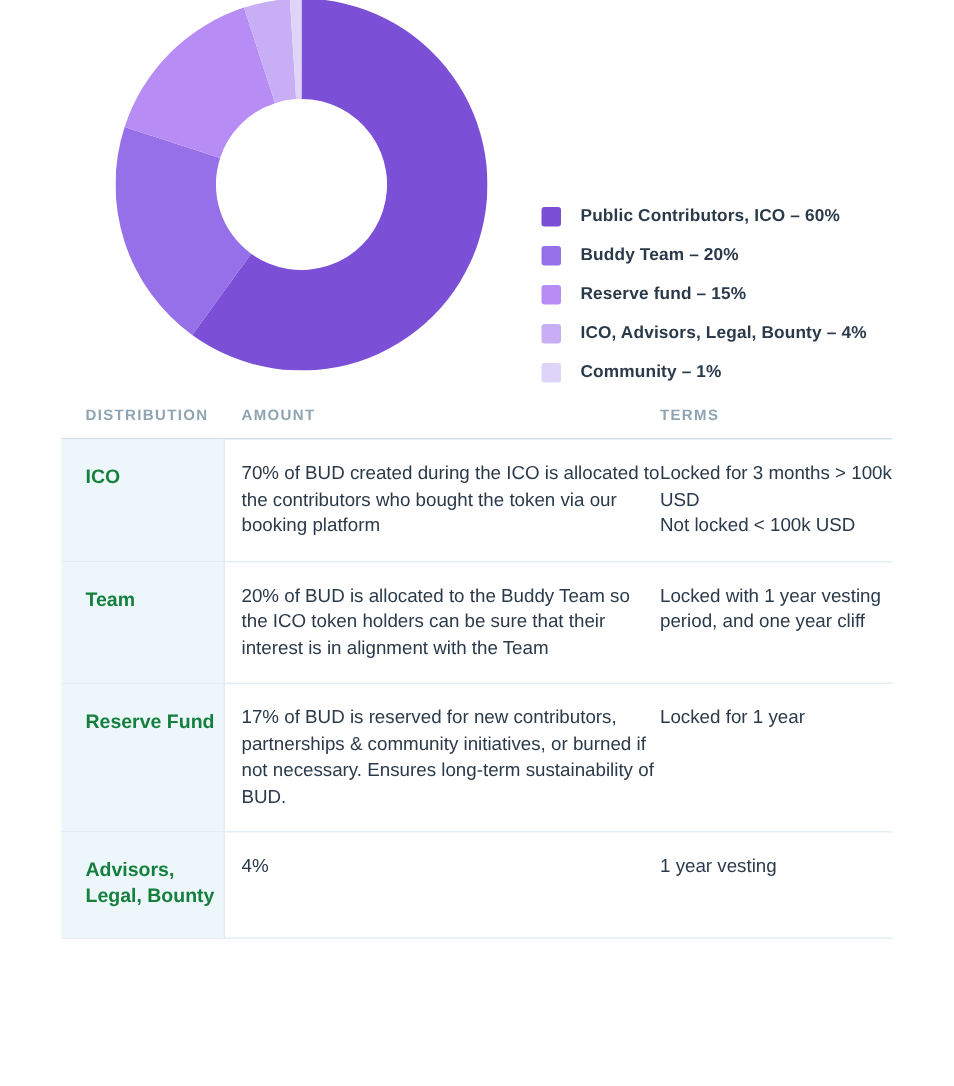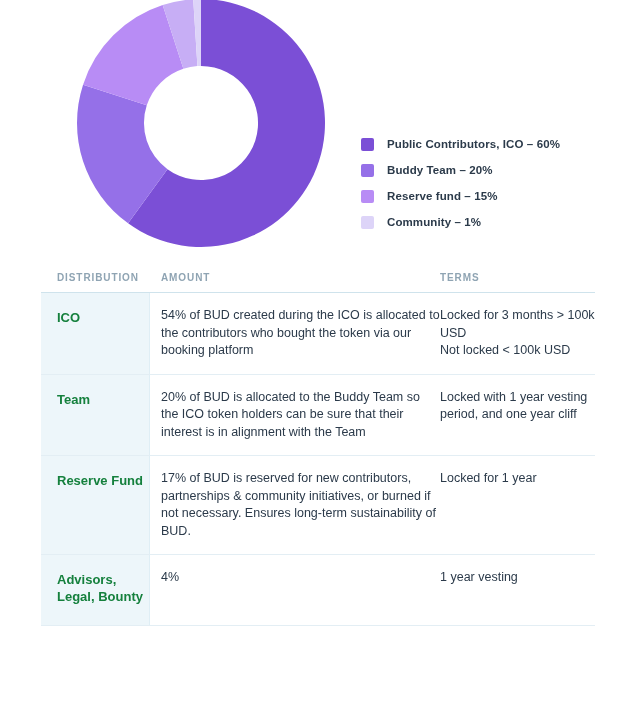--- a/index.html
+++ b/index.html
@@ -161,37 +161,41 @@
     </div>
     <div class="legend-row">
       <span class="legend-swatch" style="background: rgb(149, 112, 232);"></span>
       <span class="legend-label">Buddy Team – 20%</span>
     </div>
     <div class="legend-row">
       <span class="legend-swatch" style="background: rgb(184, 140, 245);"></span>
       <span class="legend-label">Reserve fund – 15%</span>
     </div>
     <div class="legend-row">
+      <span class="legend-swatch" style="background: rgb(199, 174, 245);"></span>
+      <span class="legend-label">ICO, Advisors, Legal, Bounty – 4%</span>
+    </div>
+    <div class="legend-row">
       <span class="legend-swatch" style="background: rgb(221, 212, 248);"></span>
       <span class="legend-label">Community – 1%</span>
     </div>
   </div>
 </div>
 
 <div id="table">
 
   <div class="t-row head">
     <div class="col-dist">DISTRIBUTION</div>
     <div class="col-amt">AMOUNT</div>
     <div class="col-terms">TERMS</div>
   </div>
 
   <div class="t-row body">
     <div class="col-dist">ICO</div>
-    <div class="col-amt">54% of BUD created during the ICO is allocated to the contributors who bought the token via our booking platform</div>
+    <div class="col-amt">70% of BUD created during the ICO is allocated to the contributors who bought the token via our booking platform</div>
     <div class="col-terms nowrap-lines">Locked for 3 months &gt; 100k USD
 Not locked &lt; 100k USD</div>
   </div>
 
   <div class="t-row body">
     <div class="col-dist">Team</div>
     <div class="col-amt">20% of BUD is allocated to the Buddy Team so the ICO token holders can be sure that their interest is in alignment with the Team</div>
     <div class="col-terms nowrap-lines">Locked with 1 year vesting period, and one year cliff</div>
   </div>
 

